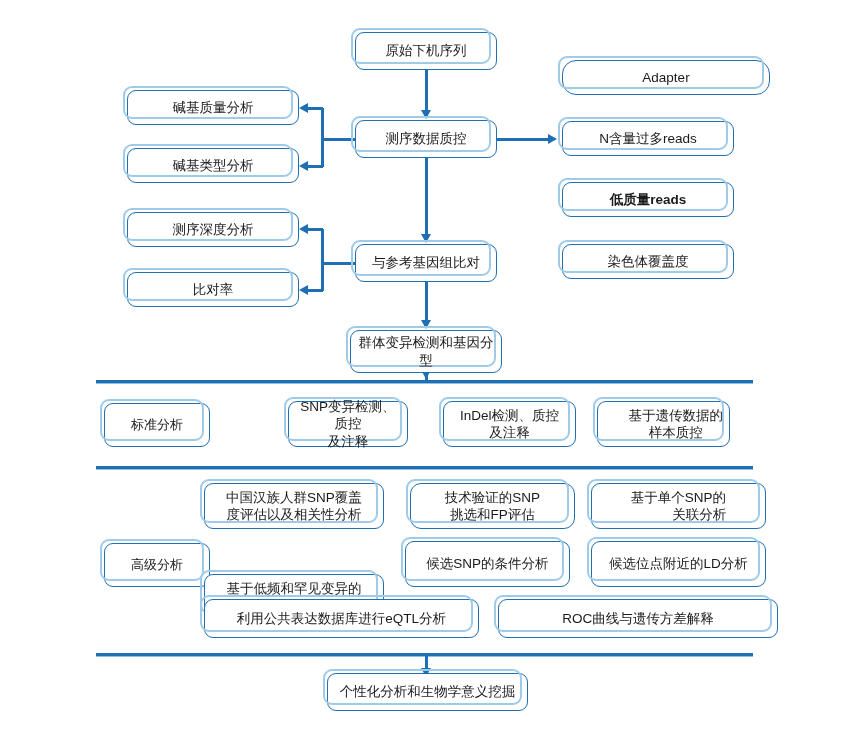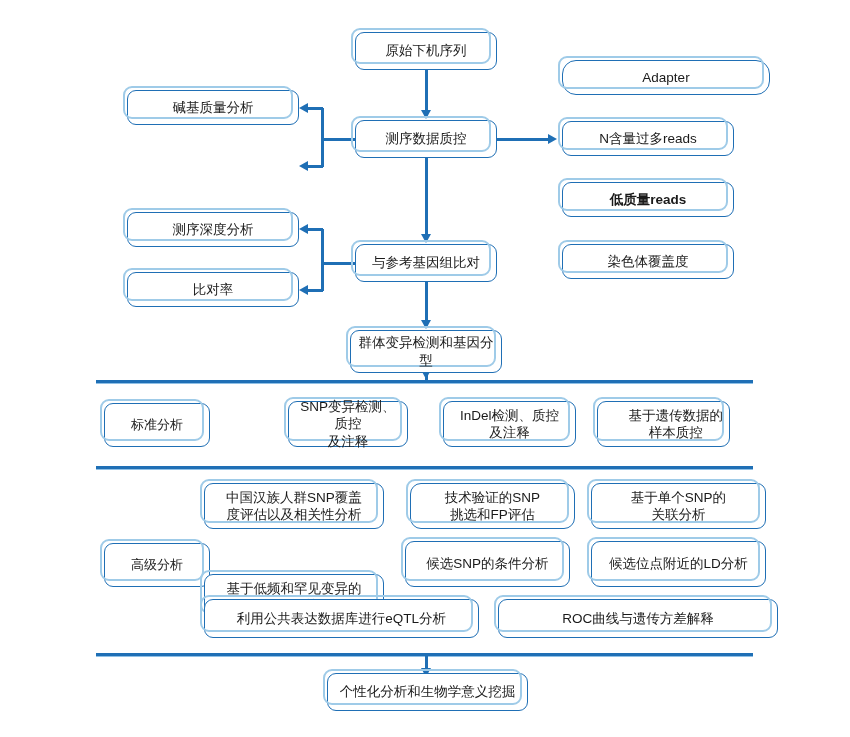--- a/index.html
+++ b/index.html
@@ -125,20 +125,23 @@
   <div class="hline" style="left:322px; top:138px; width:34px;"></div>
   <div class="vline" style="left:321px; top:108px; height:59px;"></div>
   <div class="hline" style="left:307px; top:107px; width:16px;"></div>
   <div class="arrow-left" style="left:299px; top:102.5px;"></div>
   <div class="hline" style="left:307px; top:165px; width:16px;"></div>
   <div class="arrow-left" style="left:299px; top:160.5px;"></div>
 
   <div class="node" style="left:127px; top:90px; width:172px; height:35px;">
     <span class="label">碱基质量分析</span>
   </div>
+  <div class="node" style="left:127px; top:148px; width:172px; height:35px;">
+    <span class="label">碱基类型分析</span>
+  </div>
 
   <div class="hline" style="left:497px; top:138px; width:52px;"></div>
   <div class="arrow-right" style="left:548px; top:133.5px;"></div>
 
   <div class="node" style="left:562px; top:60px; width:208px; height:35px;border-radius:14px;">
     <span class="label">Adapter</span>
   </div>
   <div class="node" style="left:562px; top:121px; width:172px; height:35px;">
     <span class="label">N含量过多reads</span>
   </div>
@@ -207,21 +210,21 @@
   </div>
 
   <div class="node" style="left:204px; top:483px; width:180px; height:46px;">
     <span class="label">中国汉族人群SNP覆盖
 度评估以及相关性分析</span>
   </div>
   <div class="node" style="left:410px; top:483px; width:165px; height:46px;border-radius:11px;">
     <span class="label">技术验证的SNP
 挑选和FP评估</span>
   </div>
-  <div class="node" style="left:591px; top:483px; width:175px; height:46px;">
+  <div class="node" style="left:591px; top:483px; width:175px; height:46px;text-align:right;">
     <span class="label">基于单个SNP的
 关联分析</span>
   </div>
 
   <div class="node" style="left:204px; top:541px; width:180px; height:46px;margin-top:33px;">
     <span class="label">基于低频和罕见变异的
 Gene-based关联分析</span>
   </div>
   <div class="node" style="left:405px; top:541px; width:165px; height:46px;">
     <span class="label">候选SNP的条件分析</span>

